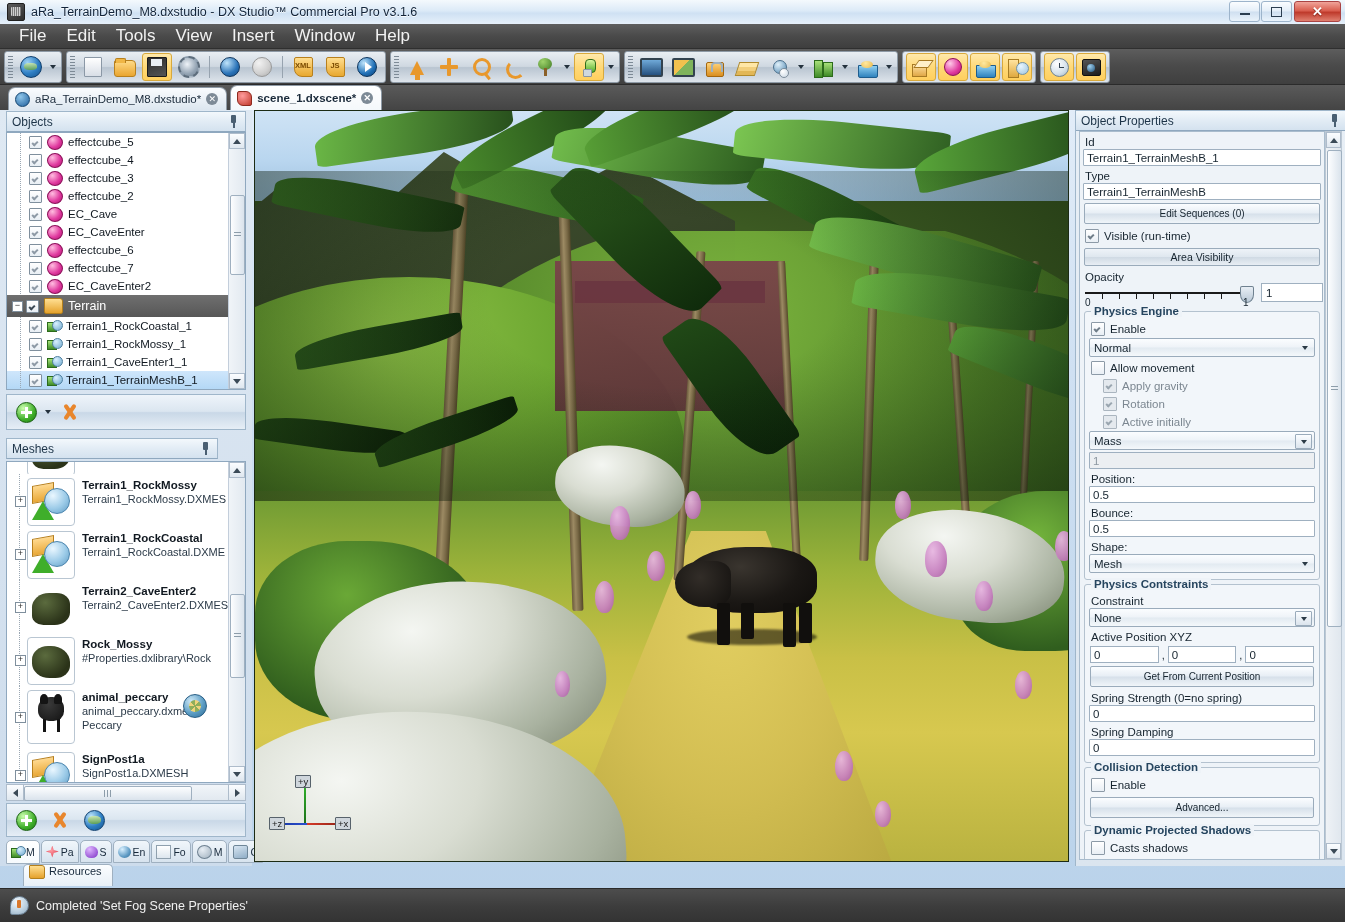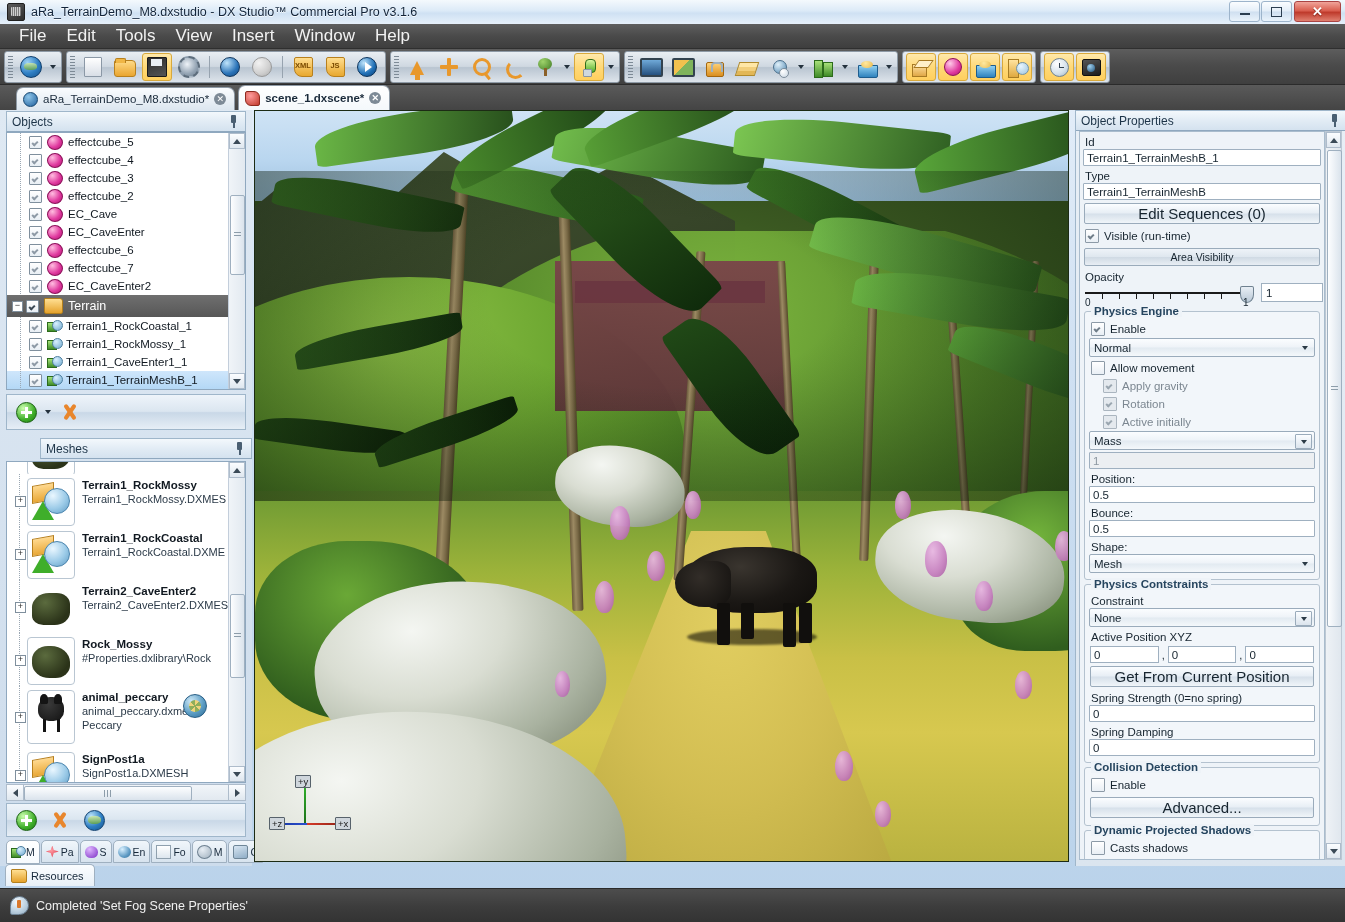--- a/index.html
+++ b/index.html
@@ -190,21 +190,21 @@
   .ic-clock:after{content:"";position:absolute;left:8px;top:8px;width:5px;height:1.5px;background:#32424f;}
   .ic-cam{width:17px;height:15px;margin-top:2px;
     background:linear-gradient(160deg,#555,#1d1d1d);border:1px solid #111;border-radius:2px;}
   .ic-cam:after{content:"";position:absolute;left:4px;top:4px;width:8px;height:8px;border-radius:50%;
     background:radial-gradient(circle at 35% 30%,#9fd0ee,#1d4e75);}
 
   
   .doctabs{
     position:absolute;left:0;top:85px;width:1345px;height:25px;
     background:linear-gradient(180deg,#5a5a5a,#444);
-    display:flex;align-items:flex-end;padding-left:16px;box-sizing:border-box;
+    display:flex;align-items:flex-end;padding-left:8px;box-sizing:border-box;
   }
   .dtab{
     height:22px;display:flex;align-items:center;gap:5px;padding:0 8px 0 6px;
     border:1px solid #8e9aa6;border-bottom:none;border-radius:7px 7px 0 0;
     background:linear-gradient(180deg,#fafcfe,#dce6ef);
     color:#1a2a3a;font-size:11.5px;white-space:nowrap;margin-right:3px;position:relative;
   }
   .dtab.active{
     background:linear-gradient(180deg,#ffffff,#f4f8fb);
     font-weight:bold;height:24px;z-index:2;
@@ -376,21 +376,21 @@
     background:linear-gradient(180deg,#a5e37a,#3f8c28);border:1px solid #2c6b1b;}
   .bi.m1:after{content:"";position:absolute;left:5px;top:0;width:8px;height:8px;border-radius:50%;
     background:radial-gradient(circle at 35% 30%,#d8f0ff,#6fa9cf);border:1px solid #4d7e9f;}
   .bi.pa{background:radial-gradient(circle at 40% 35%,#ff9aa2,#d6263a);clip-path:polygon(50% 0,62% 38%,100% 50%,62% 62%,50% 100%,38% 62%,0 50%,38% 38%);}
   .bi.s{border-radius:50% 50% 45% 45%;background:radial-gradient(circle at 35% 28%,#e0b6ff,#7a2fc4);}
   .bi.en{border-radius:50%;background:radial-gradient(circle at 33% 28%,#d8f0ff,#5f9bc4 60%,#2f6b95);}
   .bi.fo{background:linear-gradient(180deg,#fff,#dde6ee);border:1px solid #8fa0ae;}
   .bi.mm{border-radius:50%;background:radial-gradient(circle at 35% 30%,#e8eef4,#9fb0be);border:1px solid #6e8191;}
   .bi.c{border-radius:2px;background:linear-gradient(160deg,#d8e6f2,#8fadc6);border:1px solid #6e8698;}
   .restab{
-    position:absolute;left:5px;top:864px;width:90px;height:22px;display:flex;align-items:center;gap:4px;
+    position:absolute;left:23px;top:864px;width:90px;height:22px;display:flex;gap:4px;
     padding-left:5px;box-sizing:border-box;
     border:1px solid #9fb0c0;border-bottom:none;border-radius:5px 5px 0 0;
     background:linear-gradient(180deg,#fbfdff,#e8f0f7);font-size:11px;color:#16283a;
   }
   .restab .ri{width:14px;height:12px;background:linear-gradient(180deg,#ffdf92,#e5a22c);
     border:1px solid #b4801d;border-radius:1px 3px 2px 2px;flex:none;}
 
   
   .viewport{
     position:absolute;left:254px;top:110px;width:815px;height:752px;
@@ -453,21 +453,21 @@
   }
   .plabel{font-size:11.5px;color:#16242f;padding:2px 2px 1px;}
   .pfield{
     height:17px;background:#fff;border:1px solid #9fb0c0;border-radius:1px;margin-bottom:2px;
     font-size:11.5px;color:#16242f;display:flex;align-items:center;padding-left:3px;box-sizing:border-box;
   }
   .pfield.ro{background:#eceff2;color:#8d98a2;}
   .pbtn{
     height:19px;margin:3px 1px;border:1px solid #9aabbb;border-radius:2px;
     background:linear-gradient(180deg,#fbfdff 0%,#e7eef5 48%,#d6e0ea 52%,#f0f5f9 100%);
-    display:flex;align-items:center;justify-content:center;font-size:15px;color:#16242f;
+    display:flex;align-items:center;justify-content:center;font-size:10px;color:#16242f;
   }
   .pbtn.slim{height:16px;font-size:10.5px;
     background:linear-gradient(180deg,#eef3f8 0%,#dfe7ef 48%,#d0dae4 52%,#e8eef4 100%);}
   .pcheck{display:flex;align-items:center;gap:5px;padding:2px 2px;font-size:11.5px;color:#16242f;}
   .pcheck.dim{color:#7c8791;}
   .pcb{width:12px;height:12px;border:1px solid #8c9aa7;border-radius:1px;
     background:linear-gradient(180deg,#fff,#e9eff5);position:relative;flex:none;}
   .pcb.ck:after{content:"";position:absolute;left:2px;top:4px;width:4px;height:2px;
     border-left:2px solid #6f7d89;border-bottom:2px solid #6f7d89;transform:rotate(-45deg);}
   .pcb.disabled{background:#e4e9ee;border-color:#aab5bf;}
@@ -810,21 +810,21 @@
   <div class="objtools">
     <div class="otb">
         <span class="ic-plusg"></span>
       </div>
     <div class="tcaret"></div>
     <div class="otb">
         <span class="ic-orange-x"></span>
       </div>
   </div>
 
-  <div class="panel-hdr" style="position:absolute;left:6px;top:438px;width:212px;margin-left:34px;">
+  <div class="panel-hdr" style="position:absolute;left:6px;top:438px;width:212px;">
     <span class="ttl">Meshes</span>
     <span class="pin"></span>
   </div>
 
   <div class="meshbox">
     <div style="position:absolute;left:0;top:0;right:16px;bottom:0;overflow:hidden;">
 
       <div style="position:relative;height:12px;overflow:hidden;">
         <span class="dline" style="position:absolute;left:12px;top:0;bottom:0;width:1px;"></span>
         <div style="position:absolute;left:20px;top:-34px;width:46px;height:46px;border:1px solid #b9c6d2;border-radius:4px;background:#fff;">

